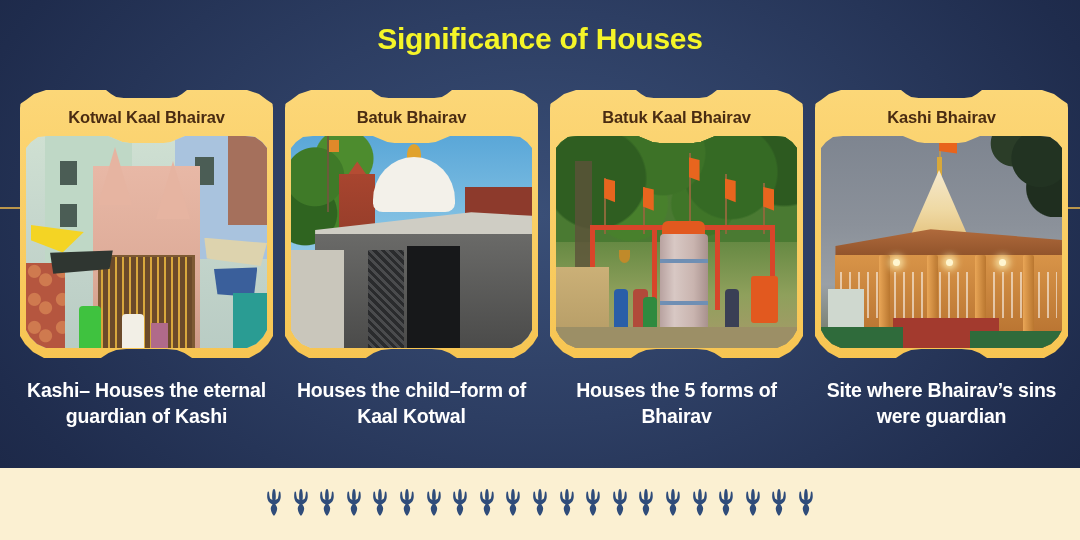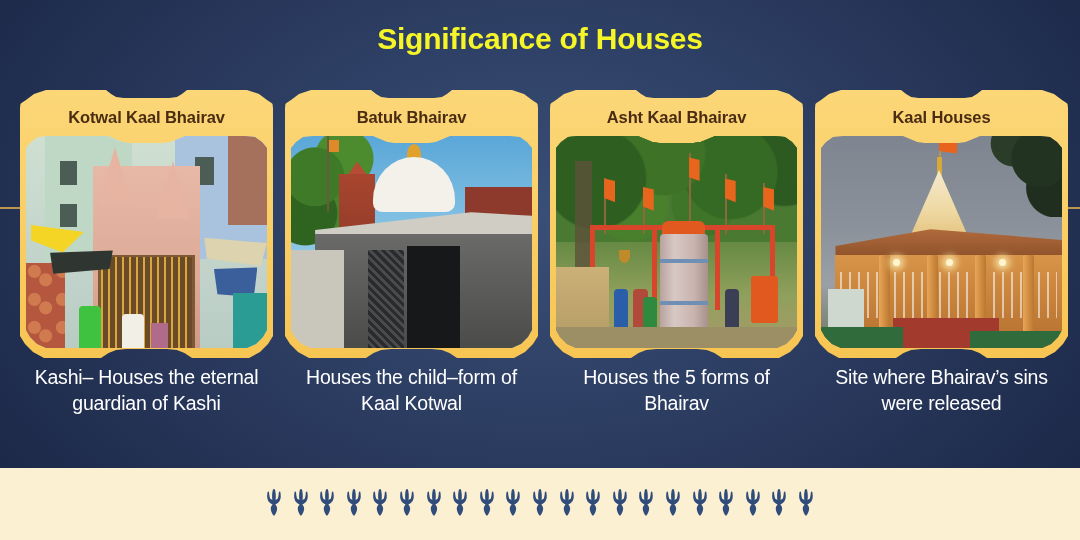--- a/index.html
+++ b/index.html
@@ -210,24 +210,24 @@
     box-shadow:0 0 7px 4px rgba(255,240,180,.8); }
   .p4 .drape-red { left:30%; top:86%; width:44%; height:14%; background:#a33a2e; }
   .p4 .drape-green { left:0%; top:90%; width:34%; height:10%; background:#2f6b3b; }
   .p4 .drape-green2 { left:62%; top:92%; width:38%; height:8%; background:#2f6b3b; }
   .p4 .cloth { left:3%; top:72%; width:15%; height:22%; background:#cfd8cf; }
 
   
   .caption {
     position:absolute;
     width:253px;
-    top:365px;
+    top:378px;
     text-align:center;
     color:#ffffff;
-    font-size:19.5px; font-weight:normal;
+    font-size:19.5px; font-weight:bold;
     line-height:1.33;
     letter-spacing:-.2px;
   }
   .caption.c1 { left:20px; }
   .caption.c2 { left:285px; }
   .caption.c3 { left:550px; }
   .caption.c4 { left:815px; }
 
   
   #footer {
@@ -291,21 +291,21 @@
         <div class="sh roof"></div>
         <div class="sh body"></div>
         <div class="sh sidewall"></div>
         <div class="sh grill"></div>
         <div class="sh door"></div>
       </div>
     </div>
   </div>
 
   <div class="card c3">
-    <div class="card-header">Asht Kaal Bhairav</div>
+    <div class="card-header">Batuk Kaal Bhairav</div>
     <div class="card-photo">
       <div class="scene p3">
         <div class="sh canopy"></div>
         <div class="sh trunk"></div>
 
         <div class="sh flagstick" style="left:20%;top:20%;height:26%"></div>
         <div class="sh flag" style="left:20%;top:20%"></div>
         <div class="sh flagstick" style="left:36%;top:24%;height:22%"></div>
         <div class="sh flag" style="left:36%;top:24%"></div>
         <div class="sh flagstick" style="left:55%;top:8%;height:38%"></div>
@@ -331,21 +331,21 @@
         <div class="sh pillar"></div>
         <div class="sh pillar-band" style="top:58%"></div>
         <div class="sh pillar-band" style="top:78%"></div>
         <div class="sh drum"></div>
         <div class="sh ground"></div>
       </div>
     </div>
   </div>
 
   <div class="card c4">
-    <div class="card-header">Kaal Houses</div>
+    <div class="card-header">Kashi Bhairav</div>
     <div class="card-photo">
       <div class="scene p4">
         <div class="sh tree-r"></div>
         <div class="sh flagpole4"></div>
         <div class="sh flag4"></div>
         <div class="sh finial"></div>
         <div class="sh shikhara"></div>
         <div class="sh roof4"></div>
         <div class="sh hall"></div>
         <div class="sh railing"></div>
@@ -360,21 +360,21 @@
         <div class="sh drape-red"></div>
         <div class="sh drape-green"></div>
         <div class="sh drape-green2"></div>
       </div>
     </div>
   </div>
 
   <div class="caption c1">Kashi– Houses the eternal guardian of Kashi</div>
   <div class="caption c2">Houses the child–form of Kaal Kotwal</div>
   <div class="caption c3">Houses the 5 forms of Bhairav</div>
-  <div class="caption c4">Site where Bhairav’s sins were released</div>
+  <div class="caption c4">Site where Bhairav’s sins were guardian</div>
 
   <div id="footer">
     <div id="trident-row">
         <span>
           <svg class="trident" viewBox="0 0 20 30" xmlns="http://www.w3.org/2000/svg">
             <path fill="#2f4c7a" d="M9.1 0.6c0.3-0.8 1.5-0.8 1.8 0 0.6 1.9 0.9 4.4 0.9 7.0 0 1.4-0.1 2.6-0.3 3.5l2.4-1.6c0.5-2.0 0.9-4.4 1.0-6.4 0.0-0.8 1.2-0.9 1.4-0.1 0.5 2.1 0.6 4.6 0.2 6.6-0.4 2.2-1.6 3.9-3.4 4.9l-1.8 1.0 0.8 1.0c0.9 1.1 1.2 2.4 1.0 3.7-0.3 2.2-1.3 4.4-2.5 6.1-0.3 0.5-1.0 0.5-1.3 0-1.2-1.7-2.2-3.9-2.5-6.1-0.2-1.3 0.1-2.6 1.0-3.7l0.8-1.0-1.8-1.0c-1.8-1.0-3.0-2.7-3.4-4.9-0.4-2.0-0.3-4.5 0.2-6.6 0.2-0.8 1.4-0.7 1.4 0.1 0.1 2.0 0.5 4.4 1.0 6.4l2.4 1.6c-0.2-0.9-0.3-2.1-0.3-3.5 0-2.6 0.3-5.1 0.9-7.0z"></path>
           </svg>
         </span>
         <span>
           <svg class="trident" viewBox="0 0 20 30" xmlns="http://www.w3.org/2000/svg">

